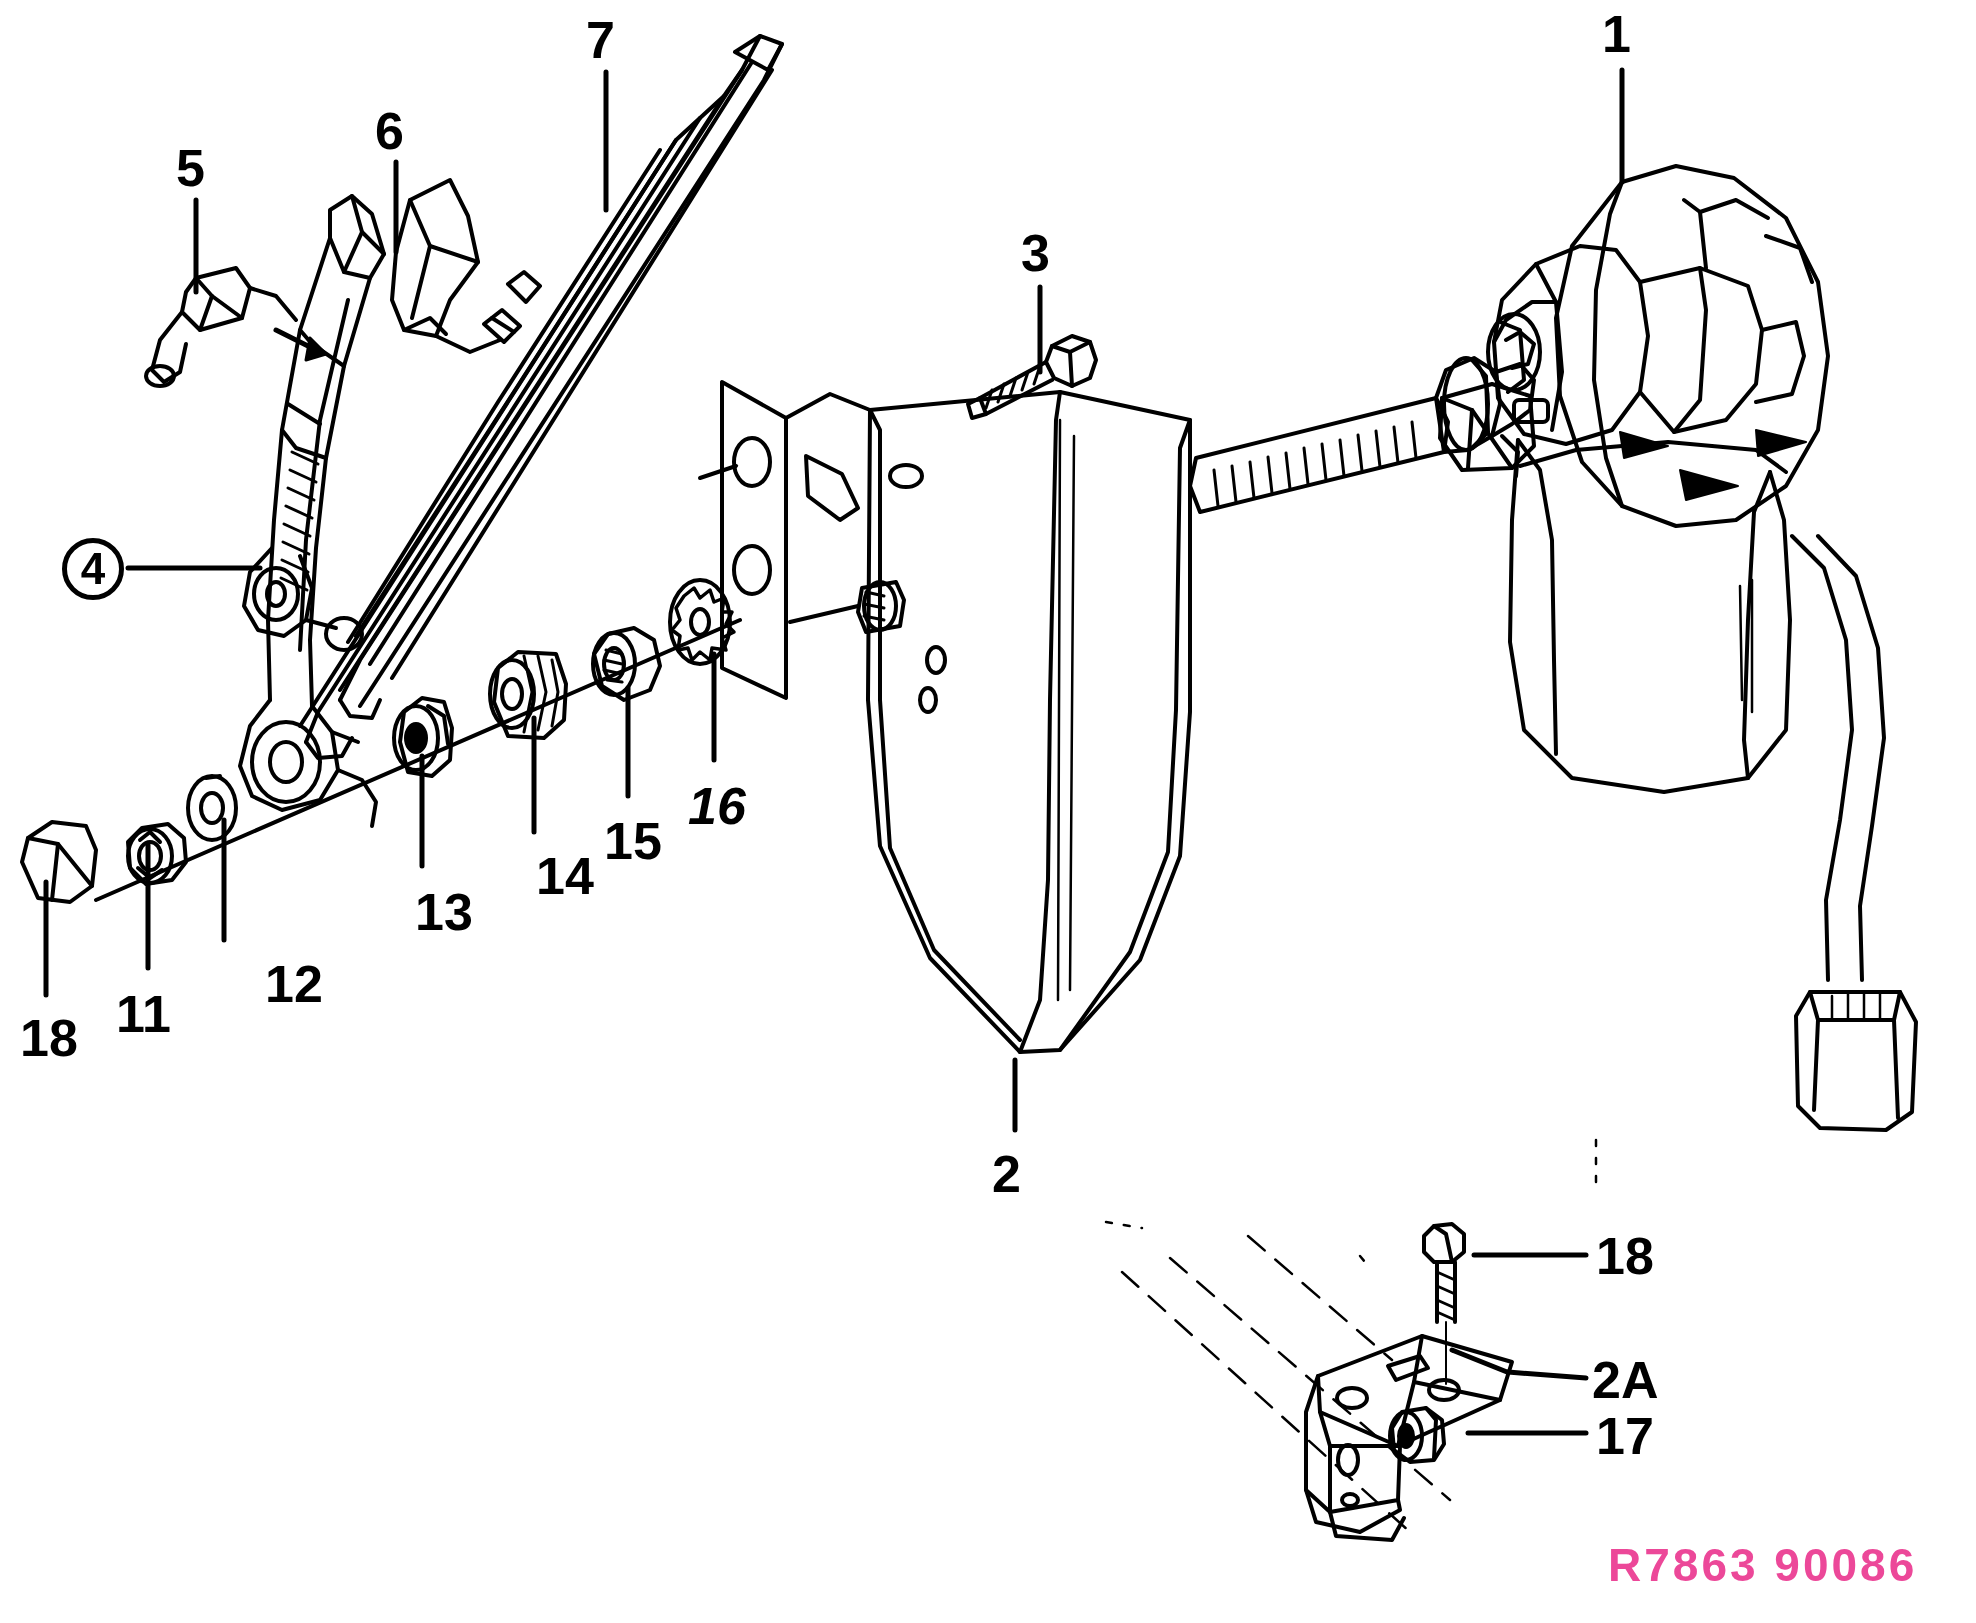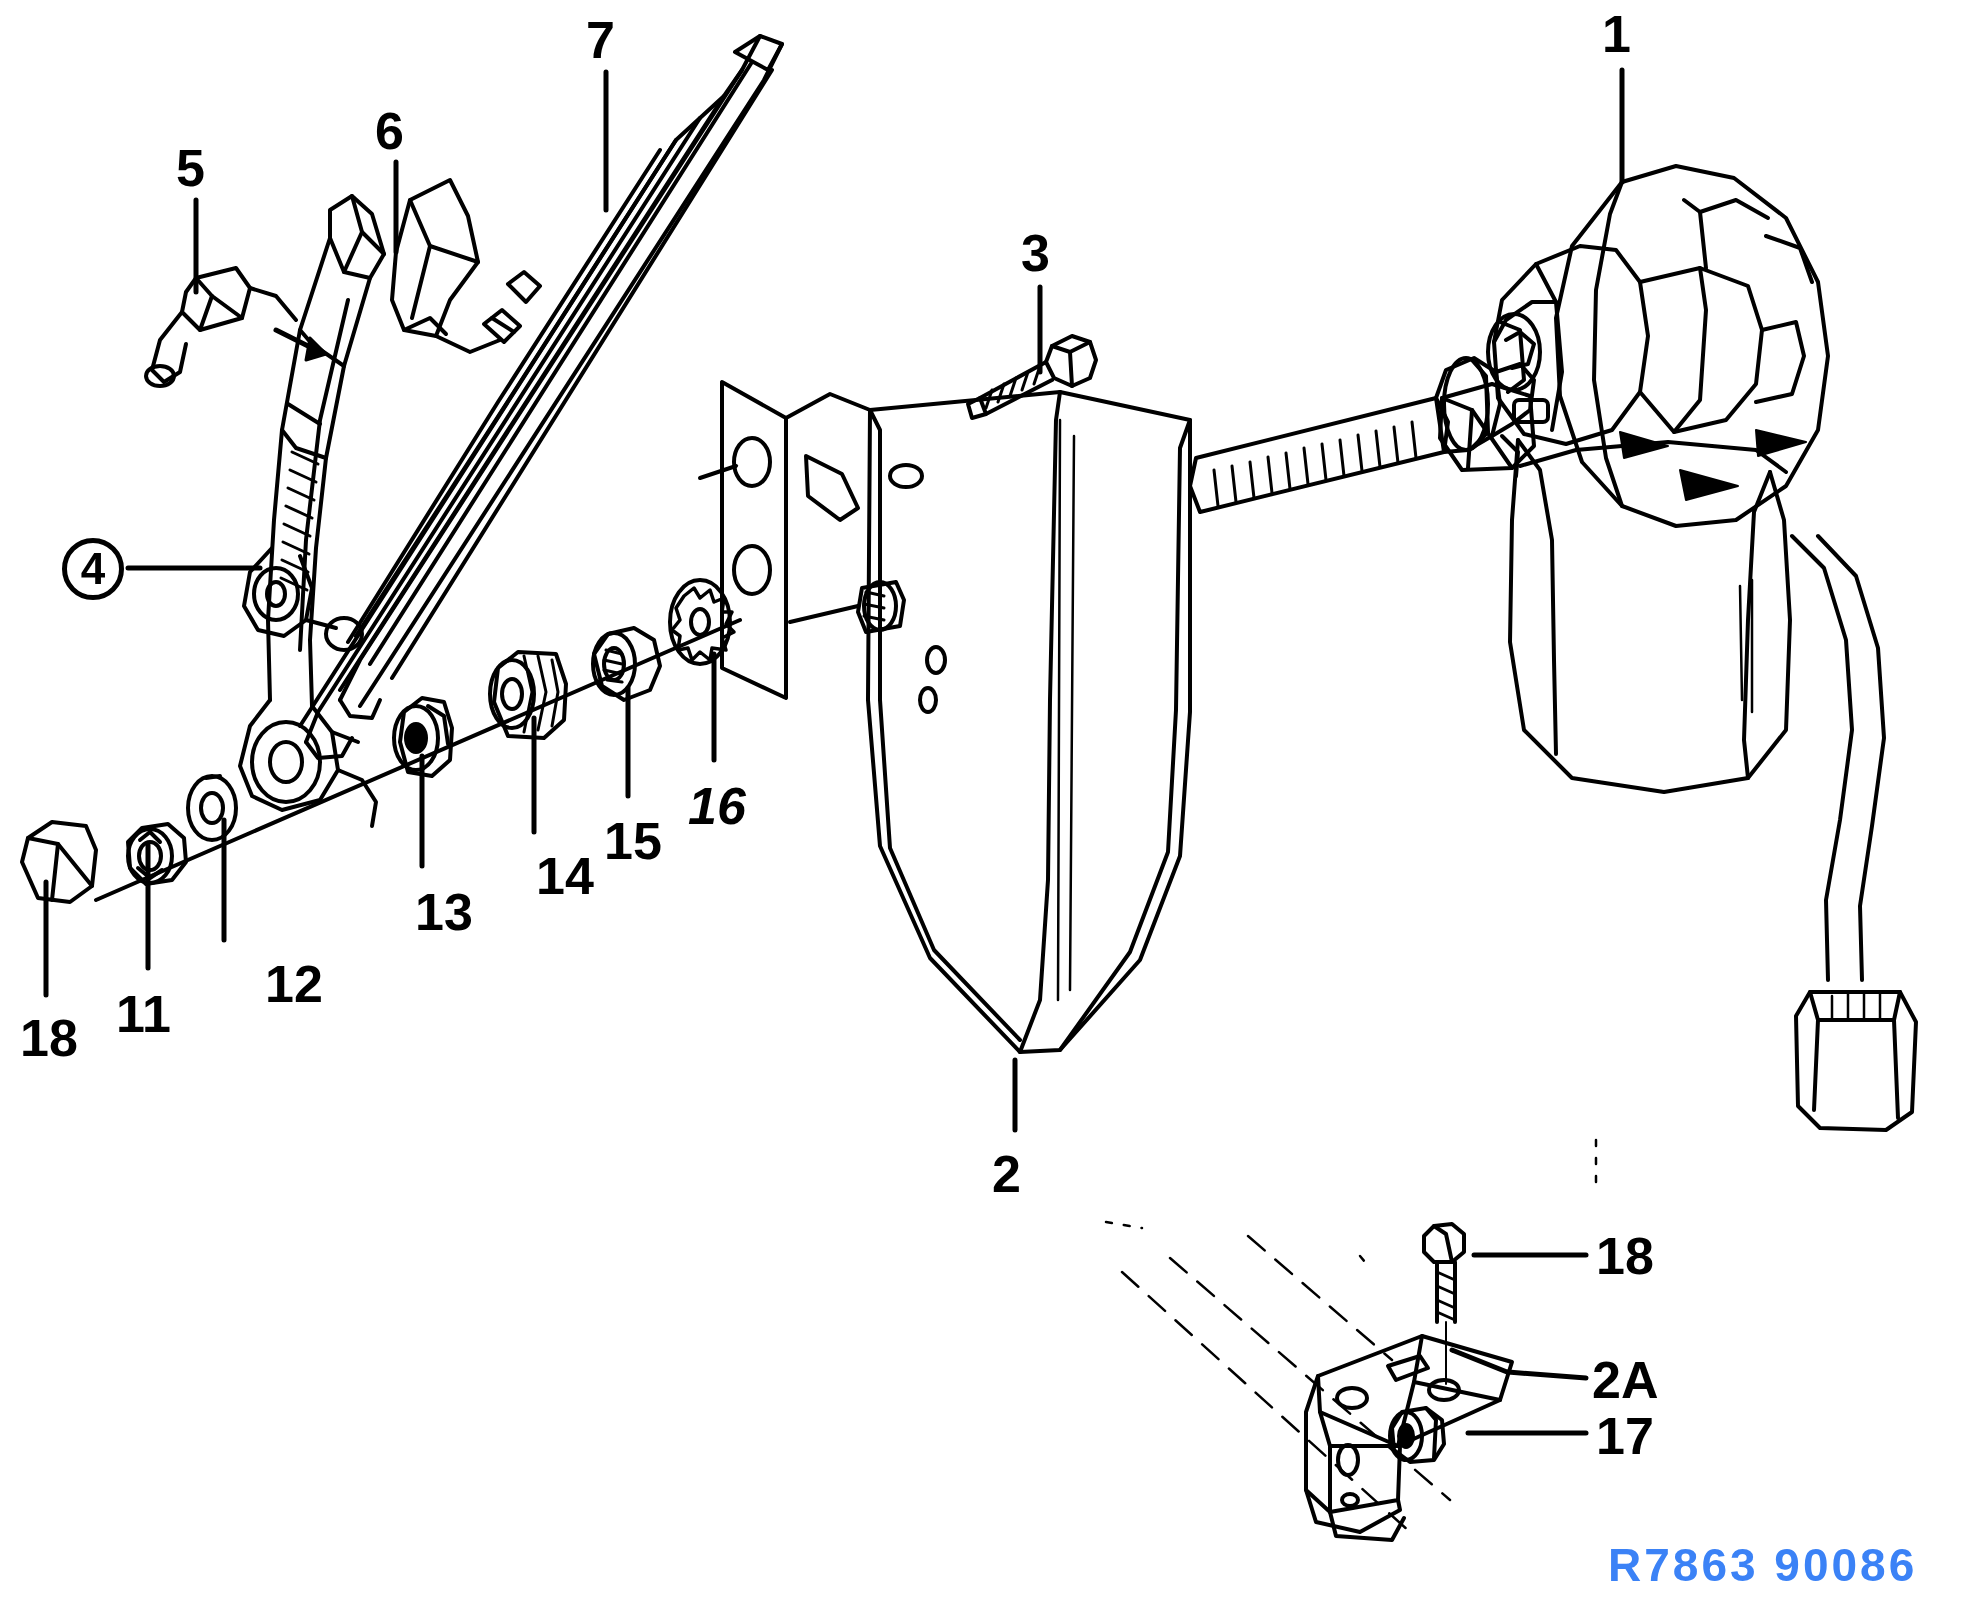--- a/index.html
+++ b/index.html
@@ -31,21 +31,21 @@
     font-size:44px;
     box-sizing:border-box;
   }
   .partcode{
     position:absolute;
     font-family:"Liberation Sans", sans-serif;
     font-weight:700;
     font-size:46px;
     letter-spacing:3px;
     white-space:nowrap;
-    color:#3b82f6;
+    color:#ec4899;
   }
 </style>
 </head>
 <body>
 
 <div id="stage">
 
   <svg id="artwork" viewBox="0 0 1976 1623" xmlns="http://www.w3.org/2000/svg">
     <rect x="0" y="0" width="1976" height="1623" fill="#ffffff"></rect>
 

